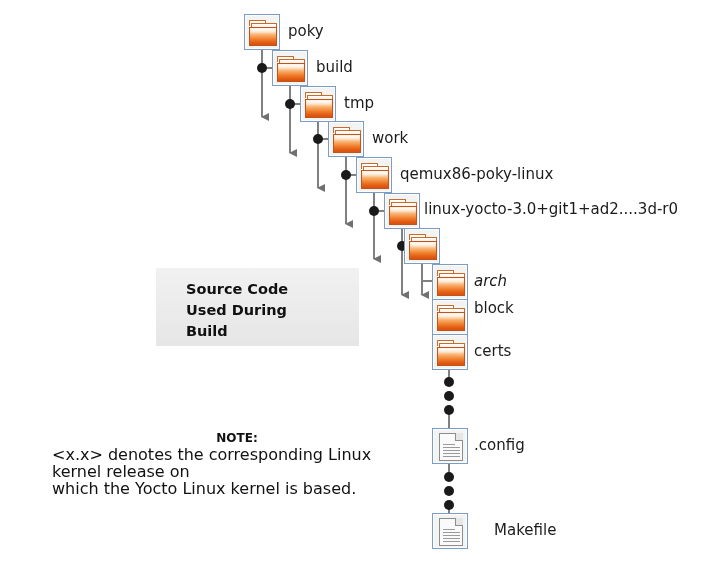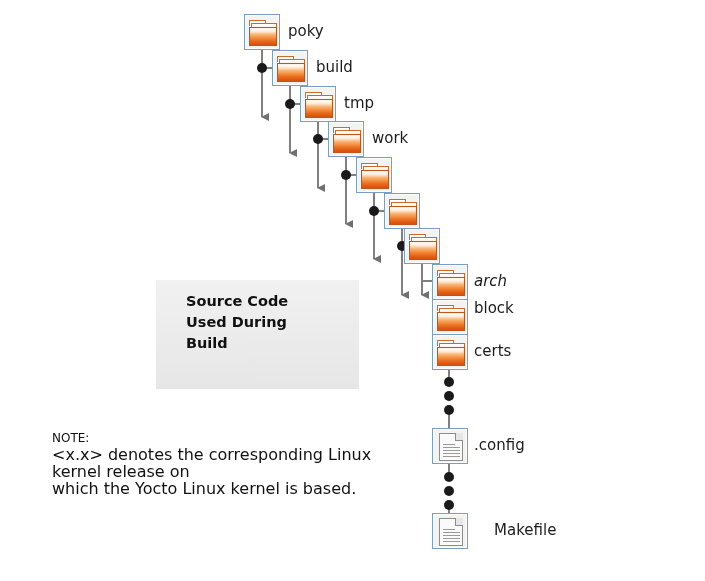--- a/index.html
+++ b/index.html
@@ -133,23 +133,23 @@
     position: absolute;
     font-size: 15px;
     line-height: 18px;
     color: #1b1b1b;
     white-space: nowrap;
   }
   
   #callout {
     position: absolute;
     left: 124px;
-    top: 280px;
+    top: 268px;
     width: 203px;
-    height: 109px;
+    height: 78px;
     background: linear-gradient(180deg, #f1f1f1 0%, #ebebeb 55%, #e6e6e6 100%);
   }
   #callout .ctext {
     position: absolute;
     left: 30px;
     top: 11px;
     font-size: 14.5px;
     font-weight: bold;
     line-height: 21px;
     color: #111111;
@@ -157,23 +157,24 @@
   }
   
   #note {
     position: absolute;
     left: 20px;
     top: 430px;
     width: 370px;
   }
   #note .note-title {
     font-size: 12px;
-    font-weight: normal;
+    font-weight: bold;
     color: #111111;
     line-height: 16px;
+    text-align: center;
   }
   #note .note-body {
     font-size: 16px;
     color: #111111;
     line-height: 17px;
     white-space: pre-line;
   }
 </style>
 </head>
 <body>
@@ -318,30 +319,32 @@
 
   <div class="node" style="left:324px; top:157px;">
     <div class="icon-box">
       <div class="folder">
           <div class="tab"></div>
           <div class="tab2"></div>
           <div class="body"></div>
         </div>
     </div>
   </div>
+  <div class="label" style="left:368px; top:165px;">qemux86-poky-linux</div>
 
   <div class="node" style="left:352px; top:193px;">
     <div class="icon-box">
       <div class="folder">
           <div class="tab"></div>
           <div class="tab2"></div>
           <div class="body"></div>
         </div>
     </div>
   </div>
+  <div class="label" style="left:392px; top:200px;">linux-yocto-3.0+git1+ad2....3d-r0</div>
 
   <div class="node" style="left:372px; top:228px;">
     <div class="icon-box">
       <div class="folder">
           <div class="tab"></div>
           <div class="tab2"></div>
           <div class="body"></div>
         </div>
     </div>
   </div>

